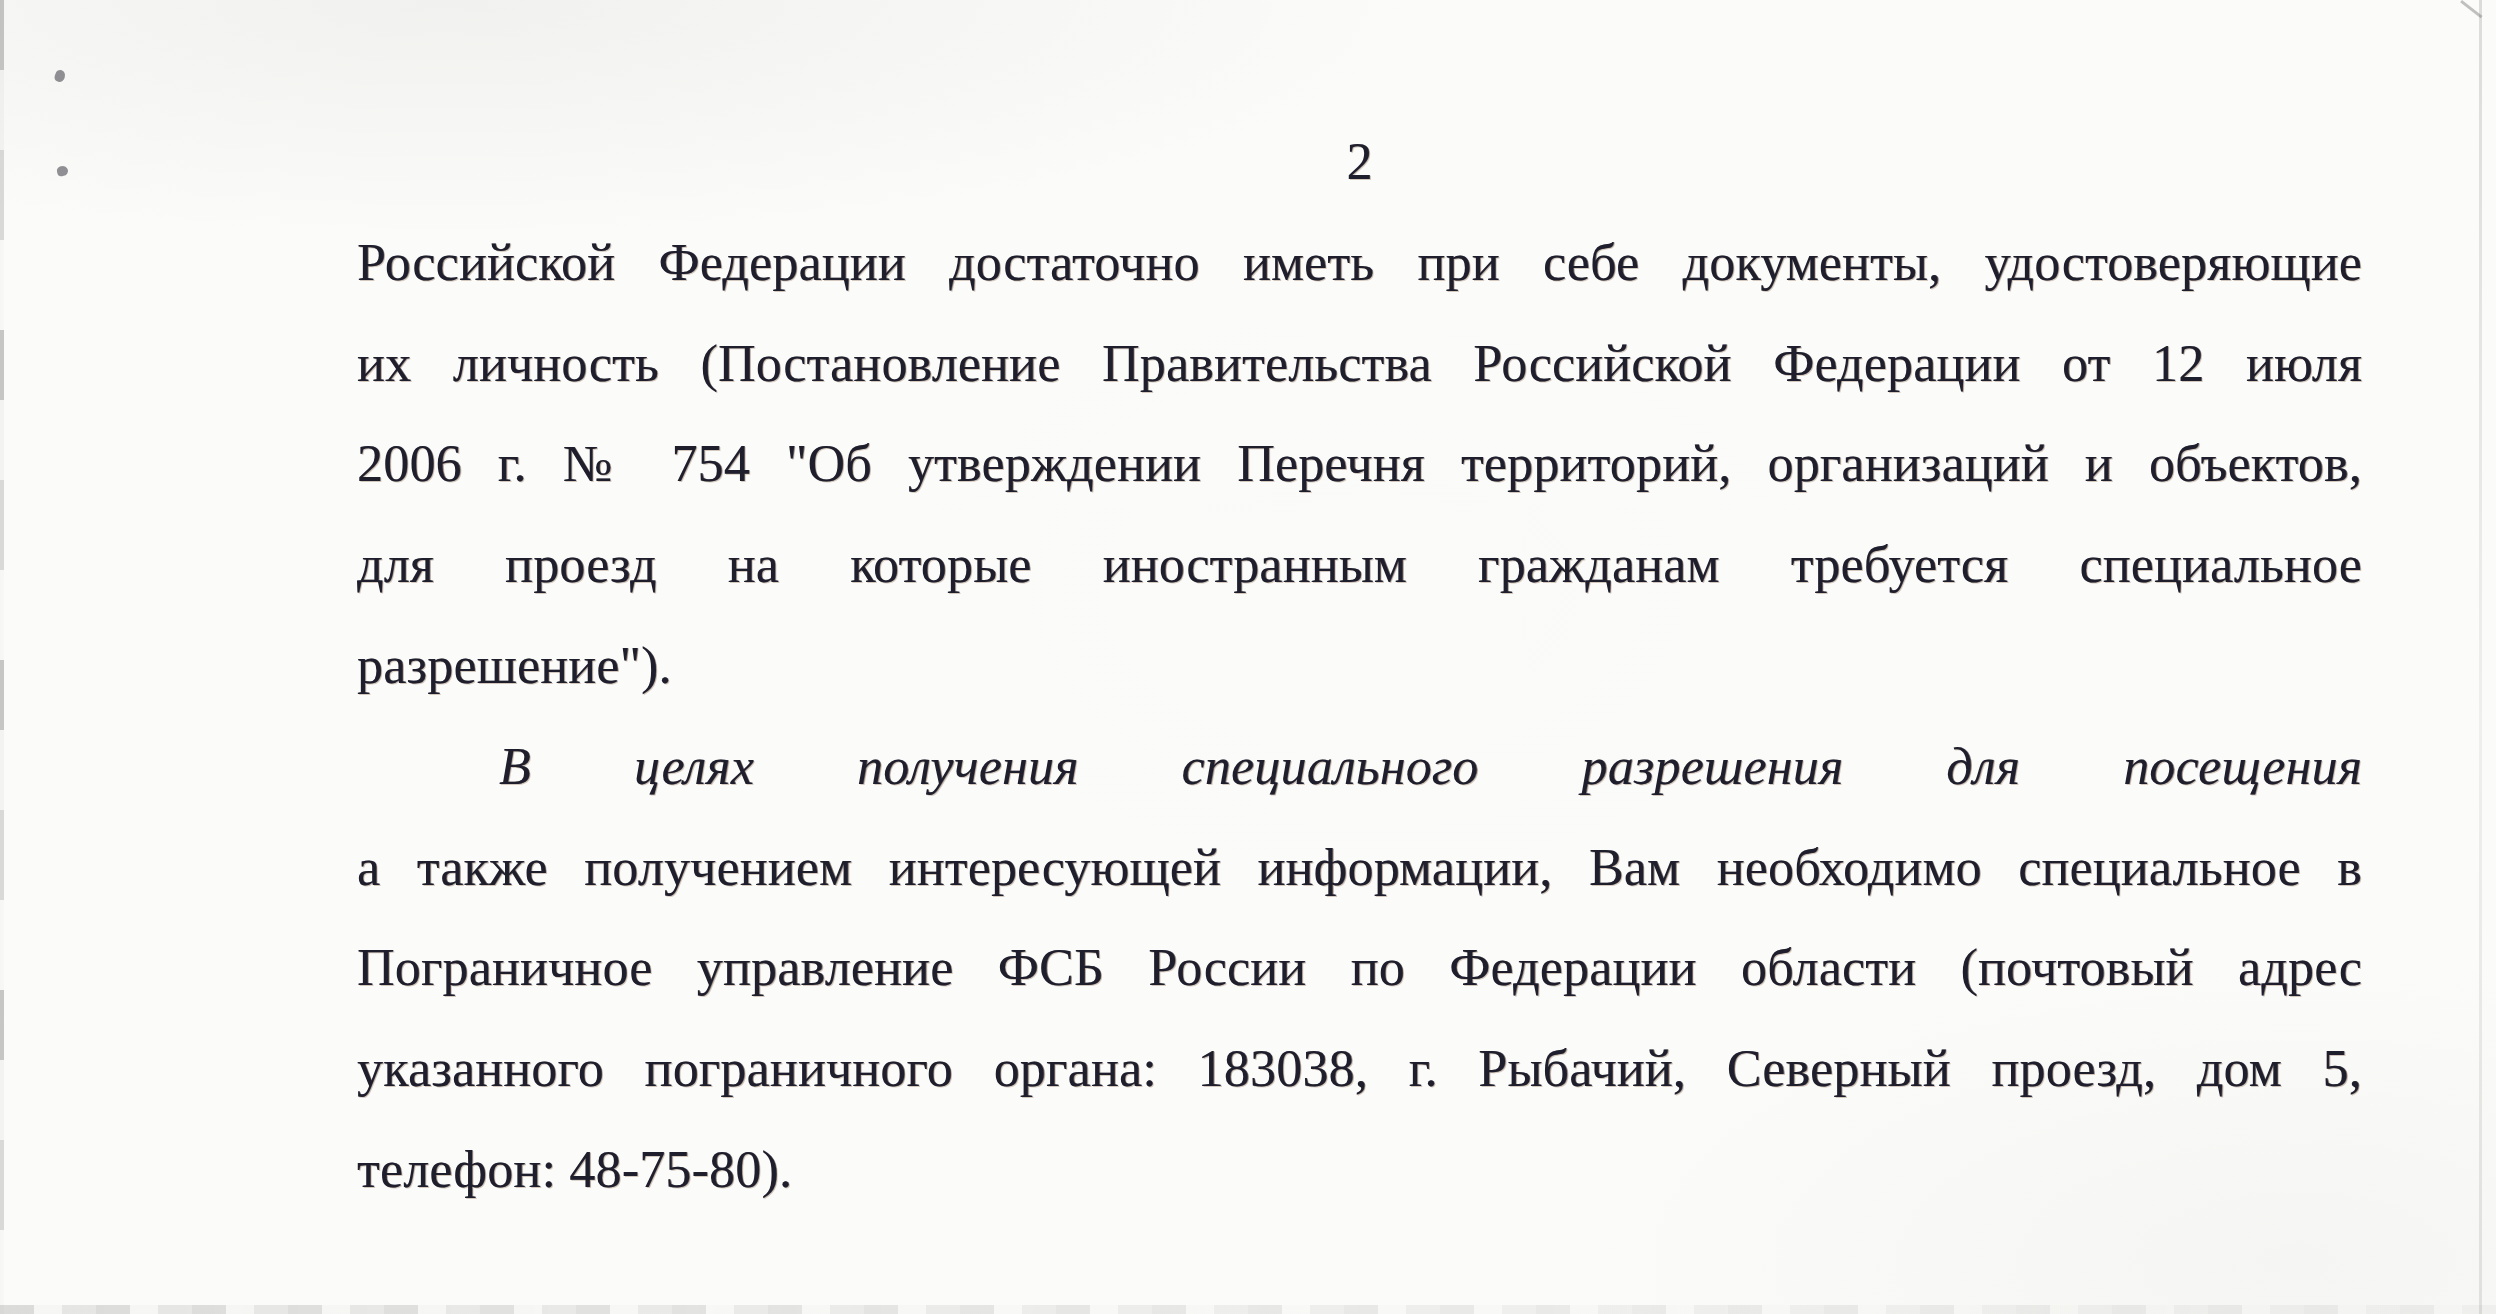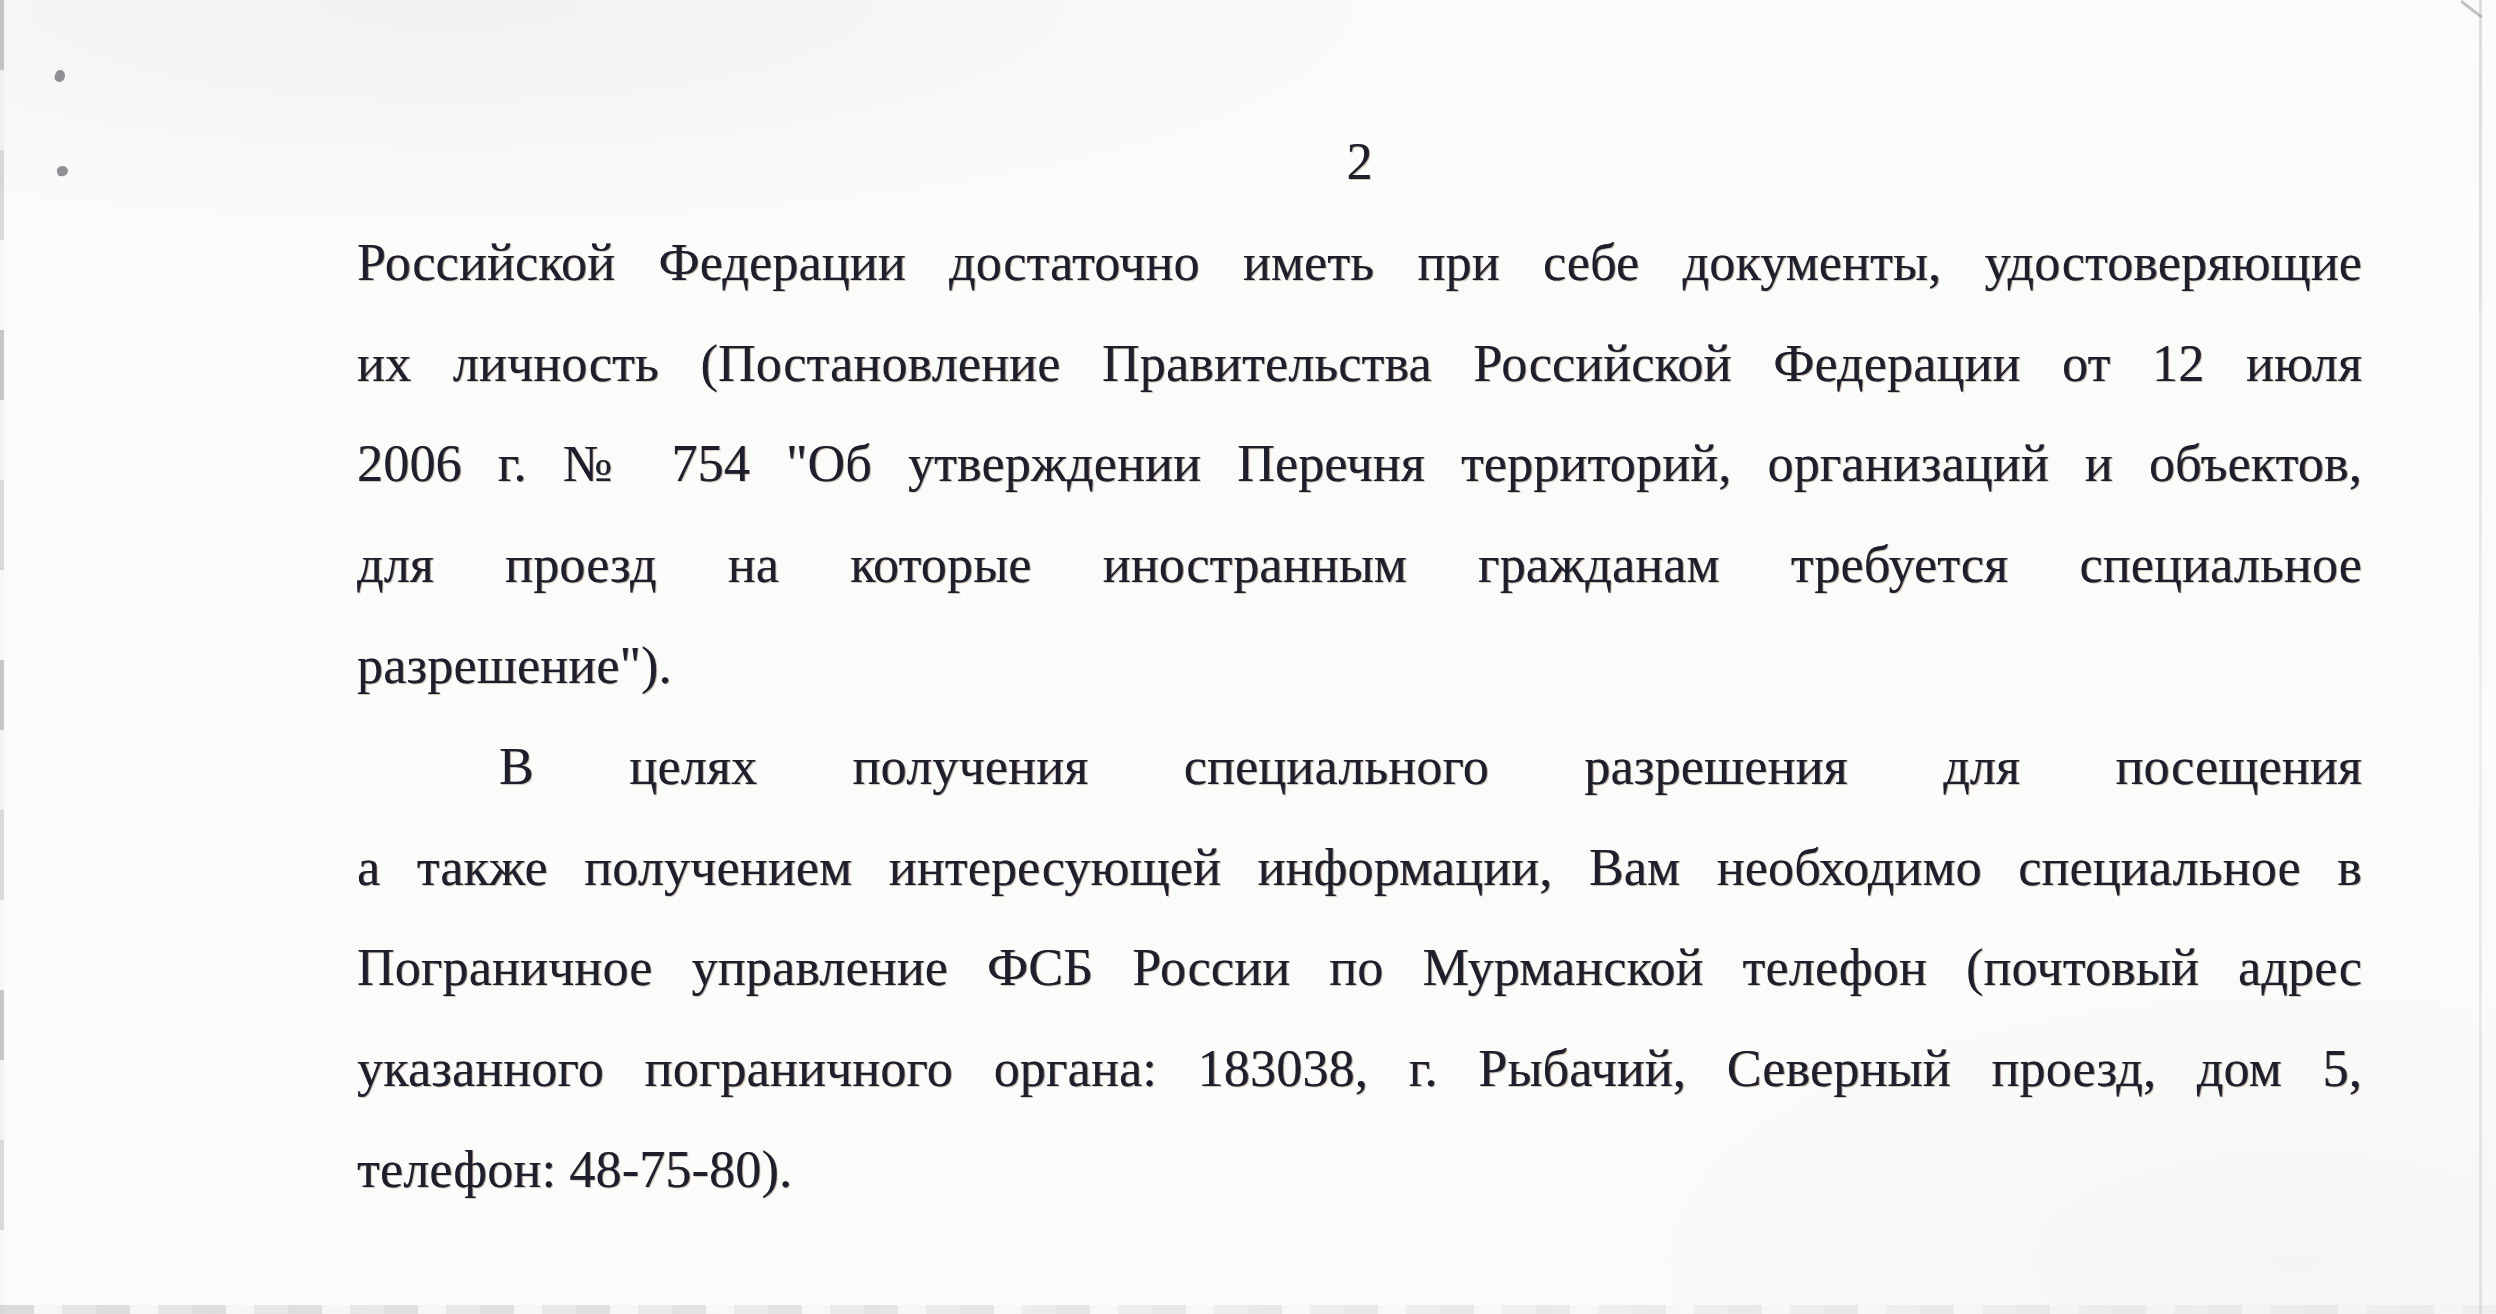--- a/index.html
+++ b/index.html
@@ -35,20 +35,21 @@
     white-space: nowrap;
     text-align: left;
   }
   .ln.j {
     white-space: normal;
     text-align: justify;
     text-align-last: justify;
   }
   .ln.ind {
     text-indent: 142px;
+    font-style: italic;
   }
   .ln.pnum {
     text-align: center;
     text-align-last: center;
   }
 
   
   .edge-left {
     position: absolute;
     left: 0; top: 0; bottom: 0;
@@ -112,16 +113,16 @@
   <div class="ln pnum">2</div>
 
   <div class="ln j">Российской Федерации достаточно иметь при себе документы, удостоверяющие</div>
   <div class="ln j">их личность (Постановление Правительства Российской Федерации от 12 июля</div>
   <div class="ln j">2006 г. № 754 "Об утверждении Перечня территорий, организаций и объектов,</div>
   <div class="ln j">для проезд на которые иностранным гражданам требуется специальное</div>
   <div class="ln">разрешение").</div>
 
   <div class="ln j ind">В целях получения специального разрешения для посещения</div>
   <div class="ln j">а также получением интересующей информации, Вам необходимо специальное в</div>
-  <div class="ln j">Пограничное управление ФСБ России по Мурманской телефон (почтовый адрес</div>
+  <div class="ln j">Пограничное управление ФСБ России по Федерации области (почтовый адрес</div>
   <div class="ln j">указанного пограничного органа: 183038, г. Рыбачий, Северный проезд, дом 5,</div>
   <div class="ln">телефон: 48-75-80).</div>
 </div>
 
 </body></html>

